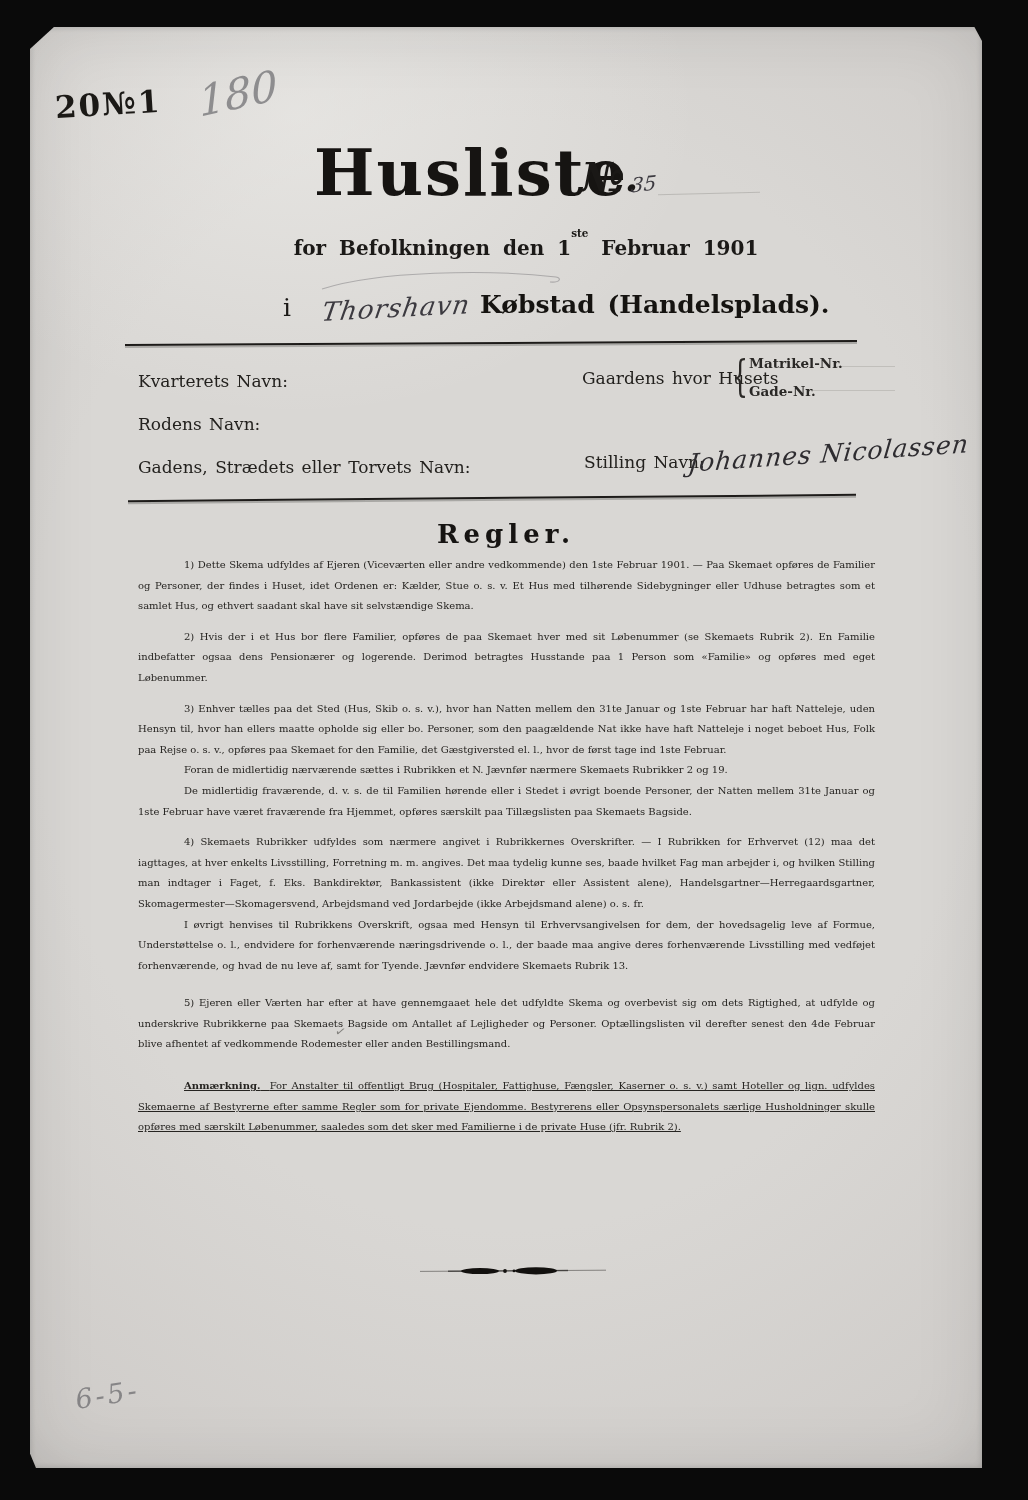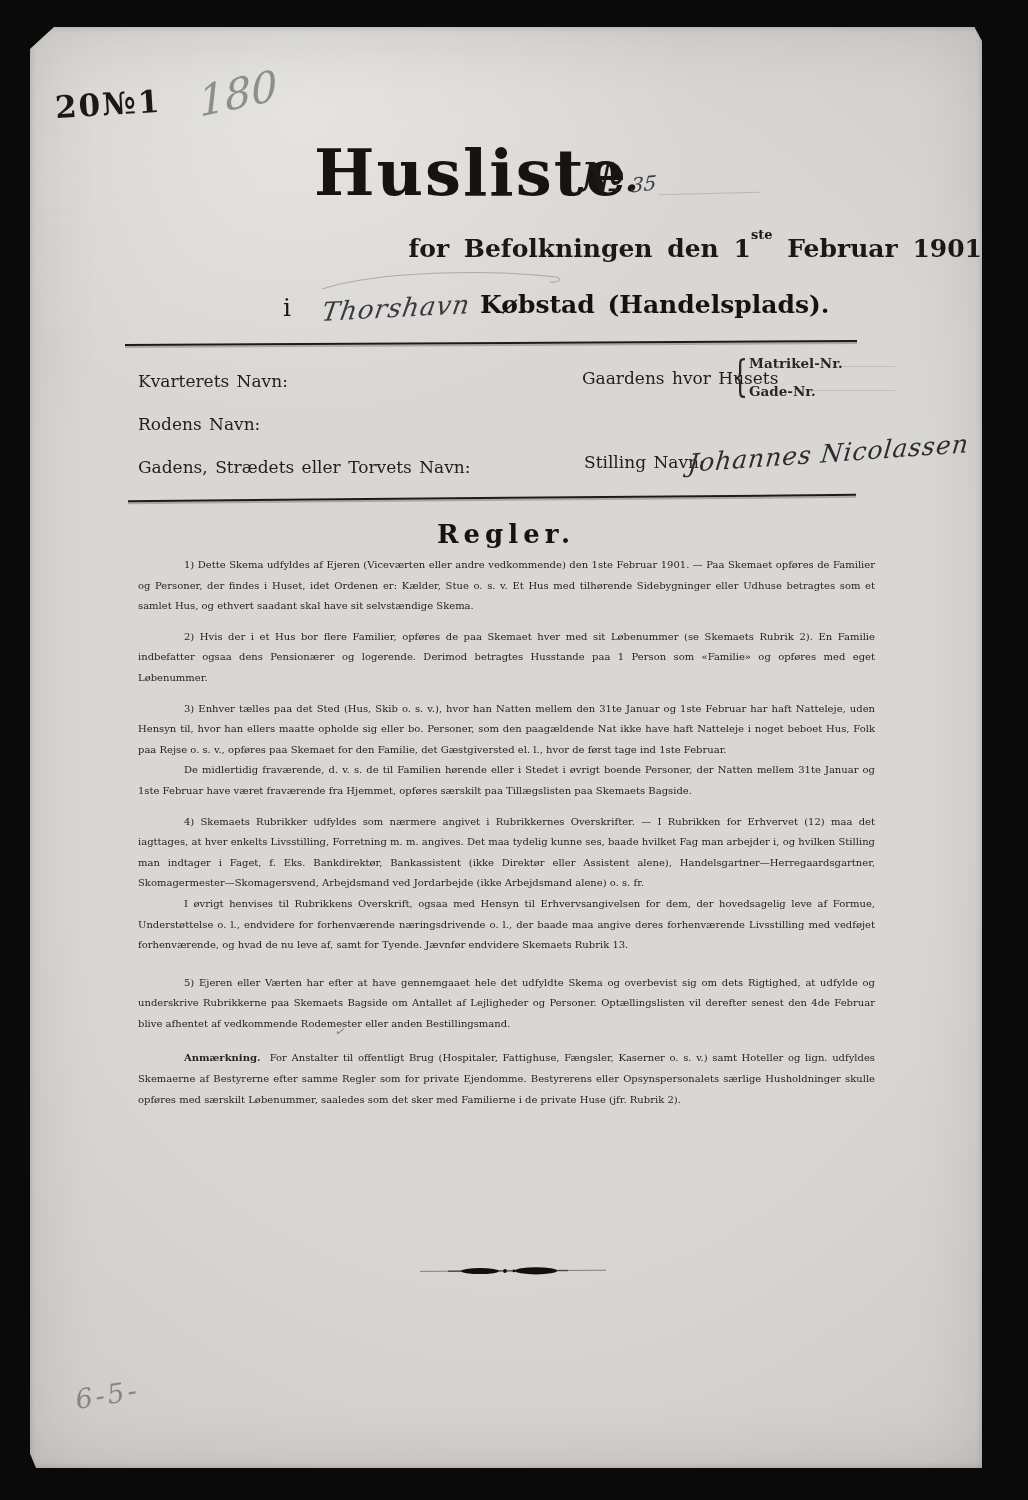--- a/index.html
+++ b/index.html
@@ -24,21 +24,21 @@
   .pencil{color:rgba(72,72,78,.55);font-style:italic;}
   .pencil-number{font-size:42px;transform:rotate(-12deg) skewX(-8deg);}
   .pencil-footer{font-size:27px;transform:rotate(-9deg);letter-spacing:3px;}
 
   
   .title{font-size:64px;font-weight:bold;letter-spacing:2px;color:#161412;}
   .no-label{font-size:40px;font-weight:bold;font-style:italic;color:#1a1816;}
   .no-value{font-size:20px;font-style:italic;color:#33312f;transform:rotate(-6deg) skewX(-10deg);}
   .no-line{height:1px;background:rgba(30,28,26,.16);transform:rotate(-1.5deg);}
 
-  .subtitle{width:100%;text-align:right;font-size:25px;font-weight:bold;word-spacing:6px;color:#1b1917;padding-left:40px;}
+  .subtitle{width:100%;text-align:center;font-size:20px;font-weight:bold;word-spacing:6px;color:#1b1917;padding-left:40px;}
   .subtitle sup{font-size:.52em;vertical-align:18px;letter-spacing:0;}
 
   .place-i{font-size:25px;color:#1b1917;}
   .script{font-style:italic;color:#3c3a40;}
   .place-script{font-size:26px;transform:rotate(-3deg) skewX(-12deg);letter-spacing:1px;}
   .place-bold{font-size:25px;font-weight:bold;word-spacing:4px;color:#151310;}
   .flourish{opacity:.55;}
 
   .hrule{background:#1d1b19;box-shadow:0 2px 0 rgba(29,27,25,.25);}
 
@@ -48,21 +48,21 @@
   .dot-line{height:1px;background:rgba(30,28,26,.13);}
 
   .owner-script{font-size:25px;transform:rotate(-4deg) skewX(-10deg);color:#2e2c30;letter-spacing:1px;white-space:nowrap;}
 
   .rules-heading{width:100%;text-align:center;font-size:26px;font-weight:bold;letter-spacing:5px;color:#161412;}
 
   .rules{width:737px;font-size:10px;line-height:20.6px;text-align:justify;color:#262421;}
   .rules p{margin:0;text-indent:46px;}
   .rules p.gap{margin-top:10px;}
   .rules p.gap-lg{margin-top:17px;}
-  .rules p.gap-xl{margin-top:14px;}
+  .rules p.gap-xl{margin-top:21px;text-decoration:underline;}
   .notes-lead{font-weight:bold;}
 
   .check-mark{font-size:13px;color:rgba(60,58,55,.55);transform:rotate(12deg);}
 
   .divider svg{display:block;}
 </style>
 </head>
 <body>
 
 <div class="frame">
@@ -102,20 +102,21 @@
     <div class="abs script owner-script" style="left:658px;top:412px;">Johannes Nicolassen</div>
 
     <div class="abs hrule" style="left:98px;top:470px;width:728px;height:2px;transform:rotate(-0.5deg);"></div>
 
     <div class="abs rules-heading" style="left:0;top:492px;">Regler.</div>
 
     <div class="abs rules" style="left:108px;top:528px;">
       <p>1) Dette Skema udfyldes af Ejeren (Viceværten eller andre vedkommende) den 1ste Februar 1901. — Paa Skemaet opføres de Familier og Personer, der findes i Huset, idet Ordenen er: Kælder, Stue o. s. v.  Et Hus med tilhørende Sidebygninger eller Udhuse betragtes som et samlet Hus, og ethvert saadant skal have sit selvstændige Skema.</p>
       <p class="gap">2) Hvis der i et Hus bor flere Familier, opføres de paa Skemaet hver med sit Løbenummer (se Skemaets Rubrik 2). En Familie indbefatter ogsaa dens Pensionærer og logerende.  Derimod betragtes Husstande paa 1 Person som «Familie» og opføres med eget Løbenummer.</p>
       <p class="gap">3) Enhver tælles paa det Sted (Hus, Skib o. s. v.), hvor han Natten mellem den 31te Januar og 1ste Februar har haft Natteleje, uden Hensyn til, hvor han ellers maatte opholde sig eller bo.  Personer, som den paagældende Nat ikke have haft Natteleje i noget beboet Hus, Folk paa Rejse o. s. v., opføres paa Skemaet for den Familie, det Gæstgiversted el. l., hvor de først tage ind 1ste Februar.</p>
+      <p>Foran de midlertidig nærværende sættes i Rubrikken et N.  Jævnfør nærmere Skemaets Rubrikker 2 og 19.</p>
       <p>De midlertidig fraværende, d. v. s. de til Familien hørende eller i Stedet i øvrigt boende Personer, der Natten mellem 31te Januar og 1ste Februar have været fraværende fra Hjemmet, opføres særskilt paa Tillægslisten paa Skemaets Bagside.</p>
       <p class="gap">4) Skemaets Rubrikker udfyldes som nærmere angivet i Rubrikkernes Overskrifter. — I Rubrikken for Erhvervet (12) maa det iagttages, at hver enkelts Livsstilling, Forretning m. m. angives.  Det maa tydelig kunne ses, baade hvilket Fag man arbejder i, og hvilken Stilling man indtager i Faget, f. Eks. Bankdirektør, Bankassistent (ikke Direktør eller Assistent alene), Handelsgartner—Herregaardsgartner, Skomagermester—Skomagersvend, Arbejdsmand ved Jordarbejde (ikke Arbejdsmand alene) o. s. fr.</p>
       <p>I øvrigt henvises til Rubrikkens Overskrift, ogsaa med Hensyn til Erhvervsangivelsen for dem, der hovedsagelig leve af Formue, Understøttelse o. l., endvidere for forhenværende næringsdrivende o. l., der baade maa angive deres forhenværende Livsstilling med vedføjet forhenværende, og hvad de nu leve af, samt for Tyende.  Jævnfør endvidere Skemaets Rubrik 13.</p>
       <p class="gap-lg">5) Ejeren eller Værten har efter at have gennemgaaet hele det udfyldte Skema og overbevist sig om dets Rigtighed, at udfylde og underskrive Rubrikkerne paa Skemaets Bagside om Antallet af Lejligheder og Personer.  Optællingslisten vil derefter senest den 4de Februar blive afhentet af vedkommende Rodemester eller anden Bestillingsmand.</p>
       <p class="gap-xl"><span class="notes-lead">Anmærkning.</span>&nbsp;&nbsp;<span>For Anstalter til offentligt Brug (Hospitaler, Fattighuse, Fængsler, Kaserner o. s. v.) samt Hoteller og lign. udfyldes Skemaerne af Bestyrerne efter samme Regler som for private Ejendomme.  Bestyrerens eller Opsynspersonalets særlige Husholdninger skulle opføres med særskilt Løbenummer, saaledes som det sker med Familierne i de private Huse (jfr. Rubrik 2).</span></p>
     </div>
 
     <div class="abs check-mark" style="left:305px;top:997px;">✓</div>
 
     <div class="abs divider" style="left:388px;top:1238px;">

